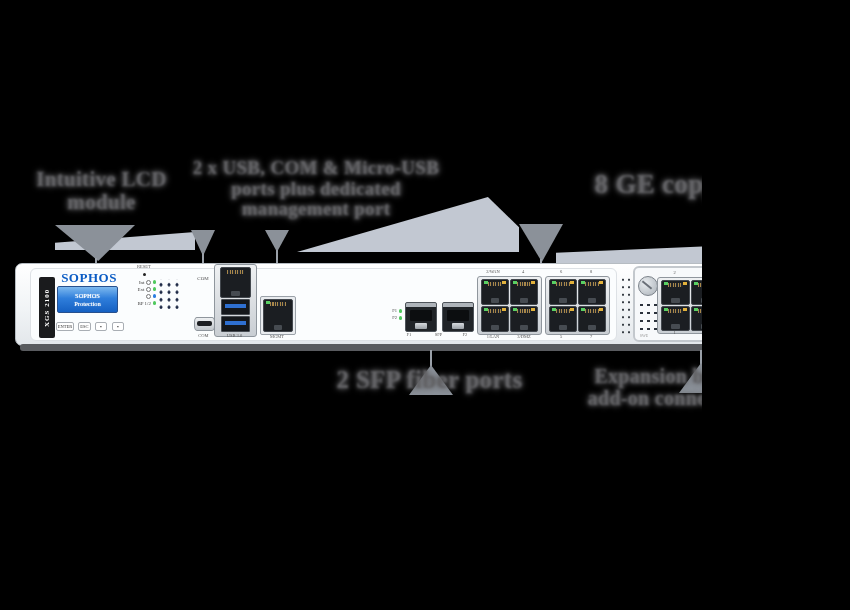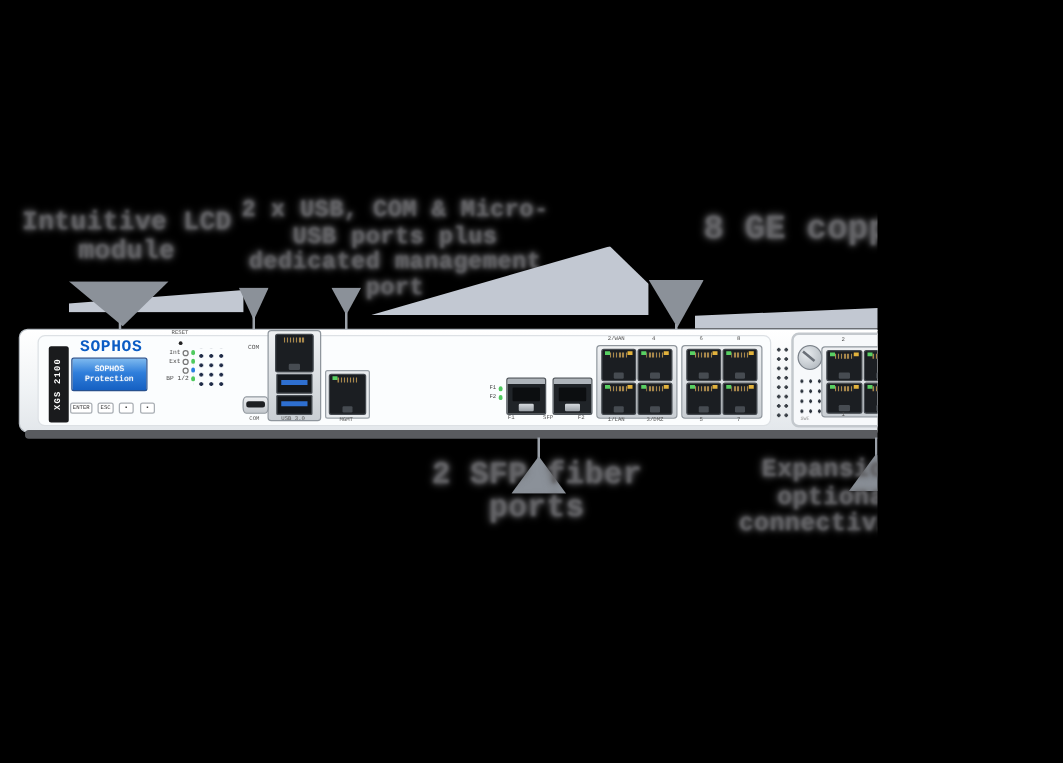--- a/index.html
+++ b/index.html
@@ -1,17 +1,17 @@
 <!DOCTYPE html>
 <html><head>
 <meta charset="utf-8">
 <style>
   html,body{margin:0;padding:0;background:#000;}
   #stage{position:relative;width:702px;height:610px;background:#000;overflow:hidden;
-         font-family:Liberation Mono, monospace;}
+         font-family:Liberation Serif, serif;}
 
   
   .callout{position:absolute;color:#636366;font-weight:800;text-align:center;
            line-height:1.08;letter-spacing:.3px;
            text-shadow:0 0 4px #636366,0 0 7px #636366;filter:blur(1.1px);}
   .wedge{position:absolute;background:#c2c8d2;}
   .funnel{position:absolute;background:#8b9199;}
   .stem{position:absolute;width:2px;background:#9aa0a8;}
 
   

